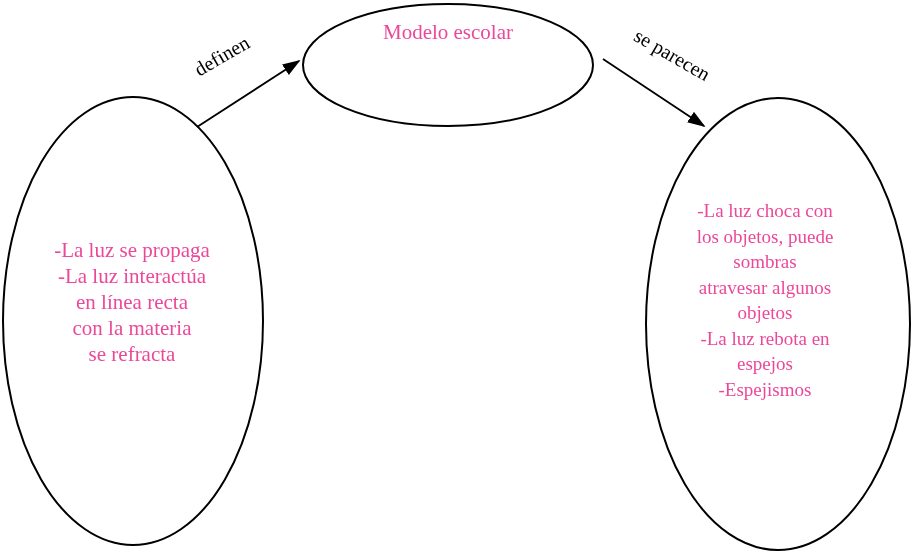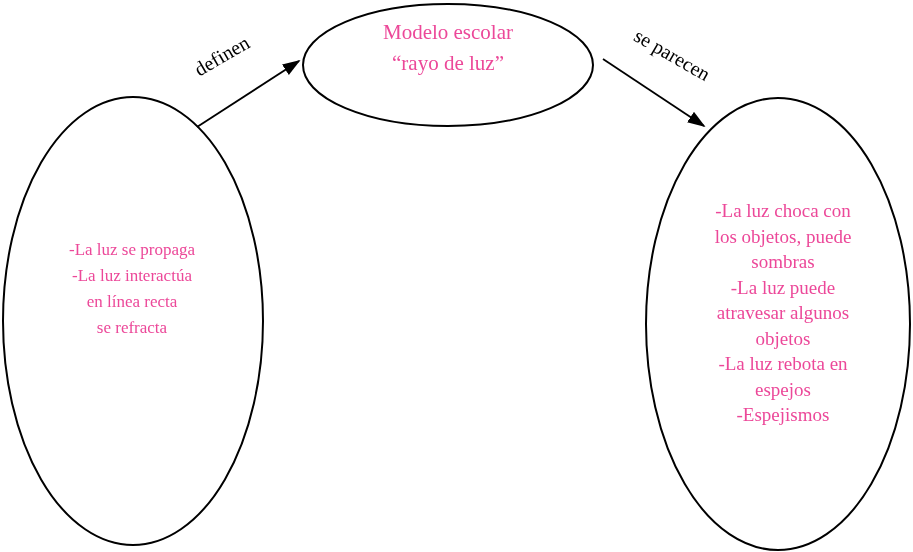--- a/index.html
+++ b/index.html
@@ -17,24 +17,24 @@
     position: absolute;
     text-align: center;
     color: #ec4899;
   }
   .node-text-center {
     left: 328px; top: 17px; width: 240px;
     font-size: 21px; line-height: 31px;
   }
   .node-text-left {
     left: 17px; top: 237px; width: 230px;
-    font-size: 17px; line-height: 26px;
+    font-size: 21px; line-height: 26px;
   }
   .node-text-right {
-    left: 668px; top: 198px; width: 230px;
+    left: 650px; top: 198px; width: 230px;
     font-size: 19px; line-height: 25.5px;
   }
   .edge-label {
     position: absolute;
     font-size: 20px;
     white-space: nowrap;
     color: #000000;
   }
   .edge-label-define {
     left: 222px; top: 56px;
@@ -60,35 +60,34 @@
     <ellipse cx="133" cy="321" rx="130" ry="224" fill="#ffffff" stroke="#000000" stroke-width="2"></ellipse>
     <ellipse cx="448" cy="65" rx="145" ry="61" fill="#ffffff" stroke="#000000" stroke-width="2"></ellipse>
     <ellipse cx="778" cy="324" rx="132" ry="226" fill="#ffffff" stroke="#000000" stroke-width="2"></ellipse>
 
     <line x1="197" y1="127" x2="299" y2="61" stroke="#000000" stroke-width="1.8" marker-end="url(#arrowhead)"></line>
     <line x1="603" y1="59" x2="704" y2="126" stroke="#000000" stroke-width="1.8" marker-end="url(#arrowhead)"></line>
   </svg>
 
   <div class="node-text node-text-center">
     <div>Modelo escolar</div>
-    <div>“rayo de luz”</div>
   </div>
 
   <div class="node-text node-text-left">
     <div>-La luz se propaga</div>
     <div>-La luz interactúa</div>
     <div>en línea recta</div>
+    <div>con la materia</div>
     <div>se refracta</div>
   </div>
 
   <div class="node-text node-text-right">
     <div>-La luz choca con</div>
     <div>los objetos, puede</div>
     <div>sombras</div>
-    <div>-La luz puede</div>
     <div>atravesar algunos</div>
     <div>objetos</div>
     <div>-La luz rebota en</div>
     <div>espejos</div>
     <div>-Espejismos</div>
   </div>
 
   <div class="edge-label edge-label-define">definen</div>
   <div class="edge-label edge-label-resemble">se parecen</div>
 

